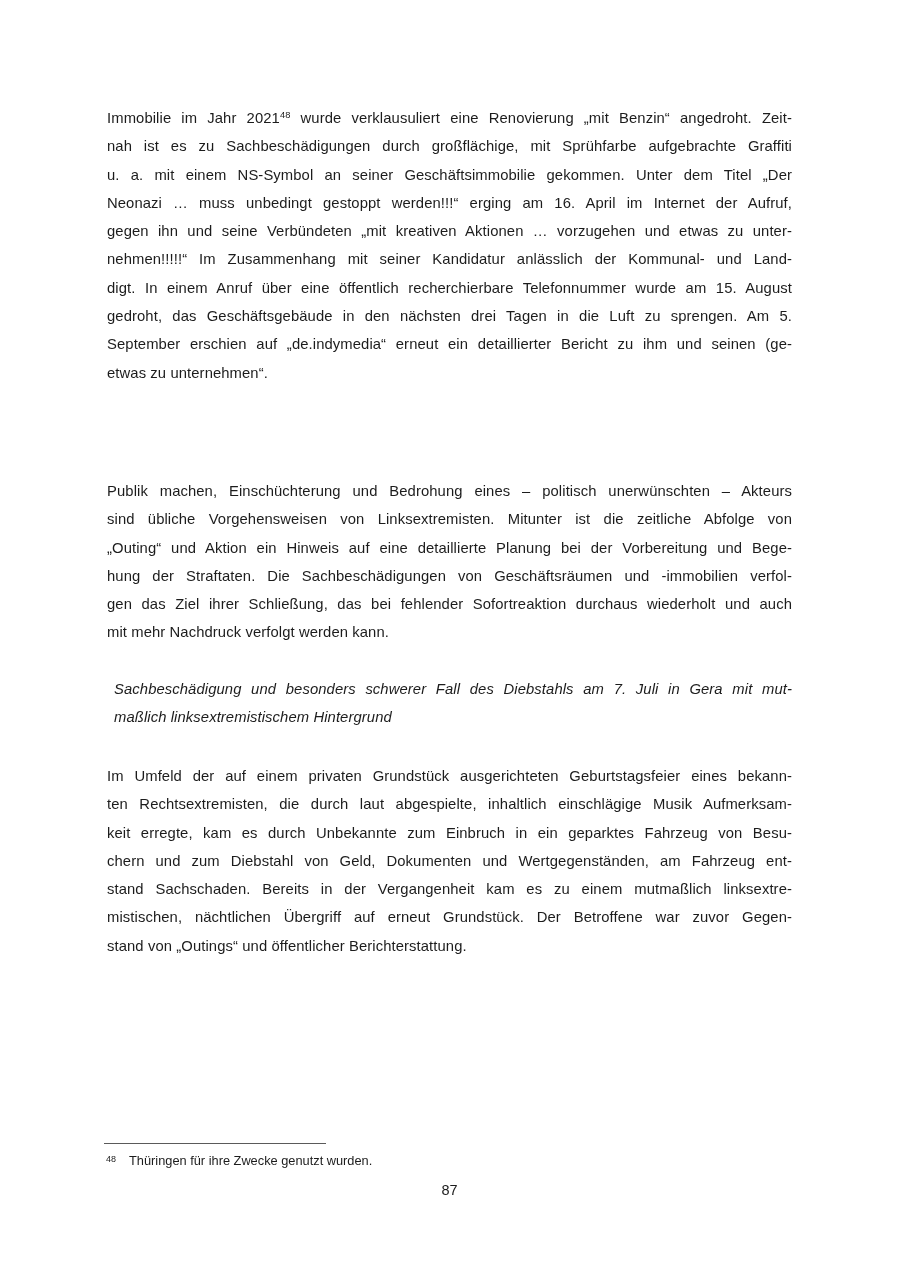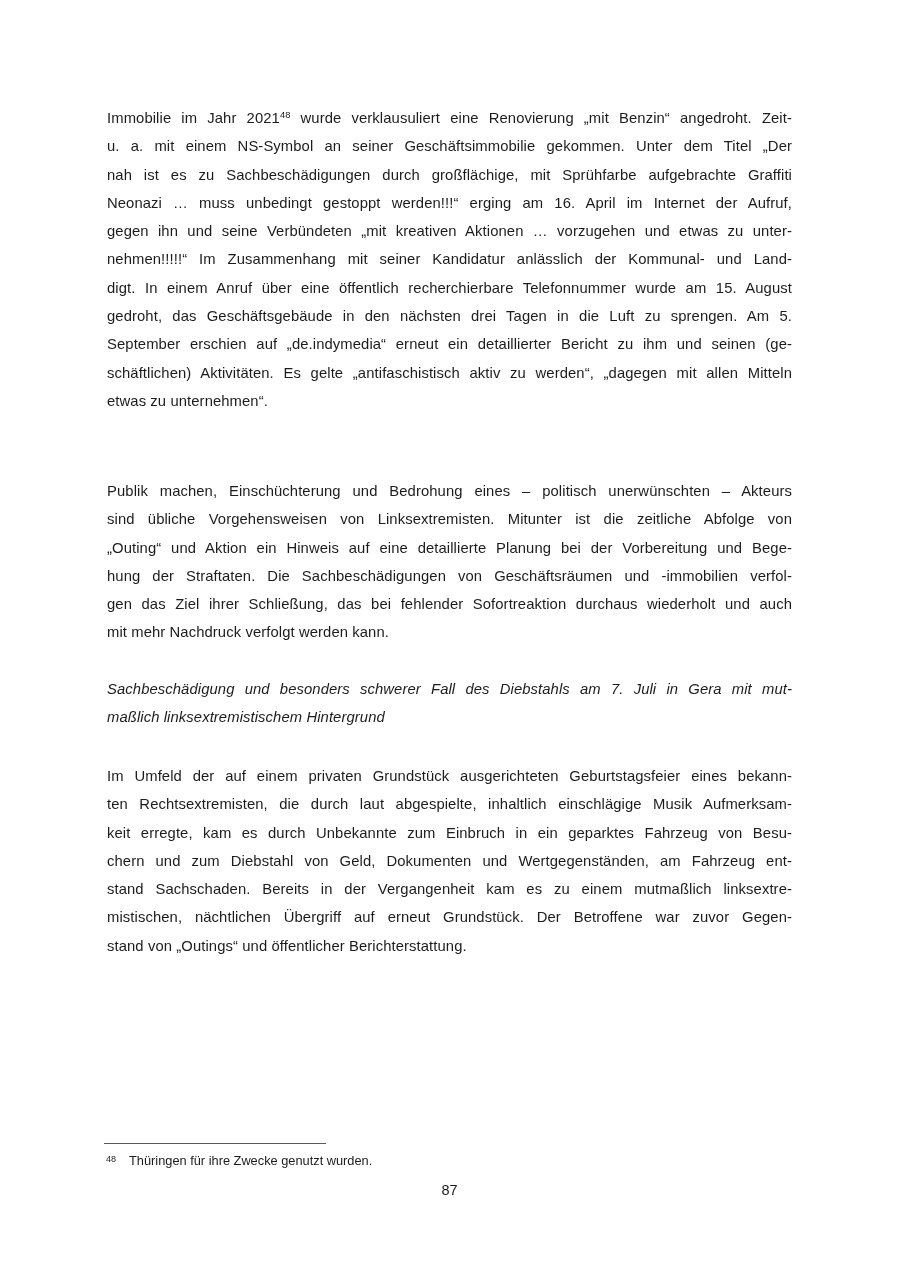--- a/index.html
+++ b/index.html
@@ -30,20 +30,21 @@
     line-height: 28.3px;
     text-align: justify;
     text-align-last: justify;
     letter-spacing: 0.1px;
   }
   .line.last {
     text-align-last: left;
   }
   .italic .line {
     font-style: italic;
+    margin-left: 7px;
   }
   .ref {
     font-size: 9.3px;
     vertical-align: 5.5px;
     line-height: 0;
   }
   .footnote-rule {
     position: absolute;
     left: 104px;
     top: 1143px;
@@ -82,29 +83,28 @@
     line-height: 17px;
   }
 </style>
 </head>
 <body>
 
 <div class="page">
 
   <div class="block" style="top:104px">
     <div class="line"><span>Immobilie im Jahr 2021</span><span class="ref">48</span><span> wurde verklausuliert eine Renovierung „mit Benzin“ angedroht. Zeit-</span></div>
+    <div class="line">nah ist es zu Sachbeschädigungen durch großflächige, mit Sprühfarbe aufgebrachte Graffiti</div>
     <div class="line">u. a. mit einem NS-Symbol an seiner Geschäftsimmobilie gekommen. Unter dem Titel „Der</div>
-    <div class="line">nah ist es zu Sachbeschädigungen durch großflächige, mit Sprühfarbe aufgebrachte Graffiti</div>
     <div class="line">Neonazi … muss unbedingt gestoppt werden!!!“ erging am 16. April im Internet der Aufruf,</div>
     <div class="line">gegen ihn und seine Verbündeten „mit kreativen Aktionen … vorzugehen und etwas zu unter-</div>
     <div class="line">nehmen!!!!!“ Im Zusammenhang mit seiner Kandidatur anlässlich der Kommunal- und Land-</div>
     <div class="line">digt. In einem Anruf über eine öffentlich recherchierbare Telefonnummer wurde am 15. August</div>
     <div class="line">gedroht, das Geschäftsgebäude in den nächsten drei Tagen in die Luft zu sprengen. Am 5.</div>
     <div class="line">September erschien auf „de.indymedia“ erneut ein detaillierter Bericht zu ihm und seinen (ge-</div>
-    <div class="line">schäftlichen) Aktivitäten. Es gelte „antifaschistisch aktiv zu werden“, „dagegen mit allen Mitteln</div>
     <div class="line last">etwas zu unternehmen“.</div>
   </div>
 
   <div class="block" style="top:477px">
     <div class="line">Publik machen, Einschüchterung und Bedrohung eines – politisch unerwünschten – Akteurs</div>
     <div class="line">sind übliche Vorgehensweisen von Linksextremisten. Mitunter ist die zeitliche Abfolge von</div>
     <div class="line">„Outing“ und Aktion ein Hinweis auf eine detaillierte Planung bei der Vorbereitung und Bege-</div>
     <div class="line">hung der Straftaten. Die Sachbeschädigungen von Geschäftsräumen und -immobilien verfol-</div>
     <div class="line">gen das Ziel ihrer Schließung, das bei fehlender Sofortreaktion durchaus wiederholt und auch</div>
     <div class="line last">mit mehr Nachdruck verfolgt werden kann.</div>

